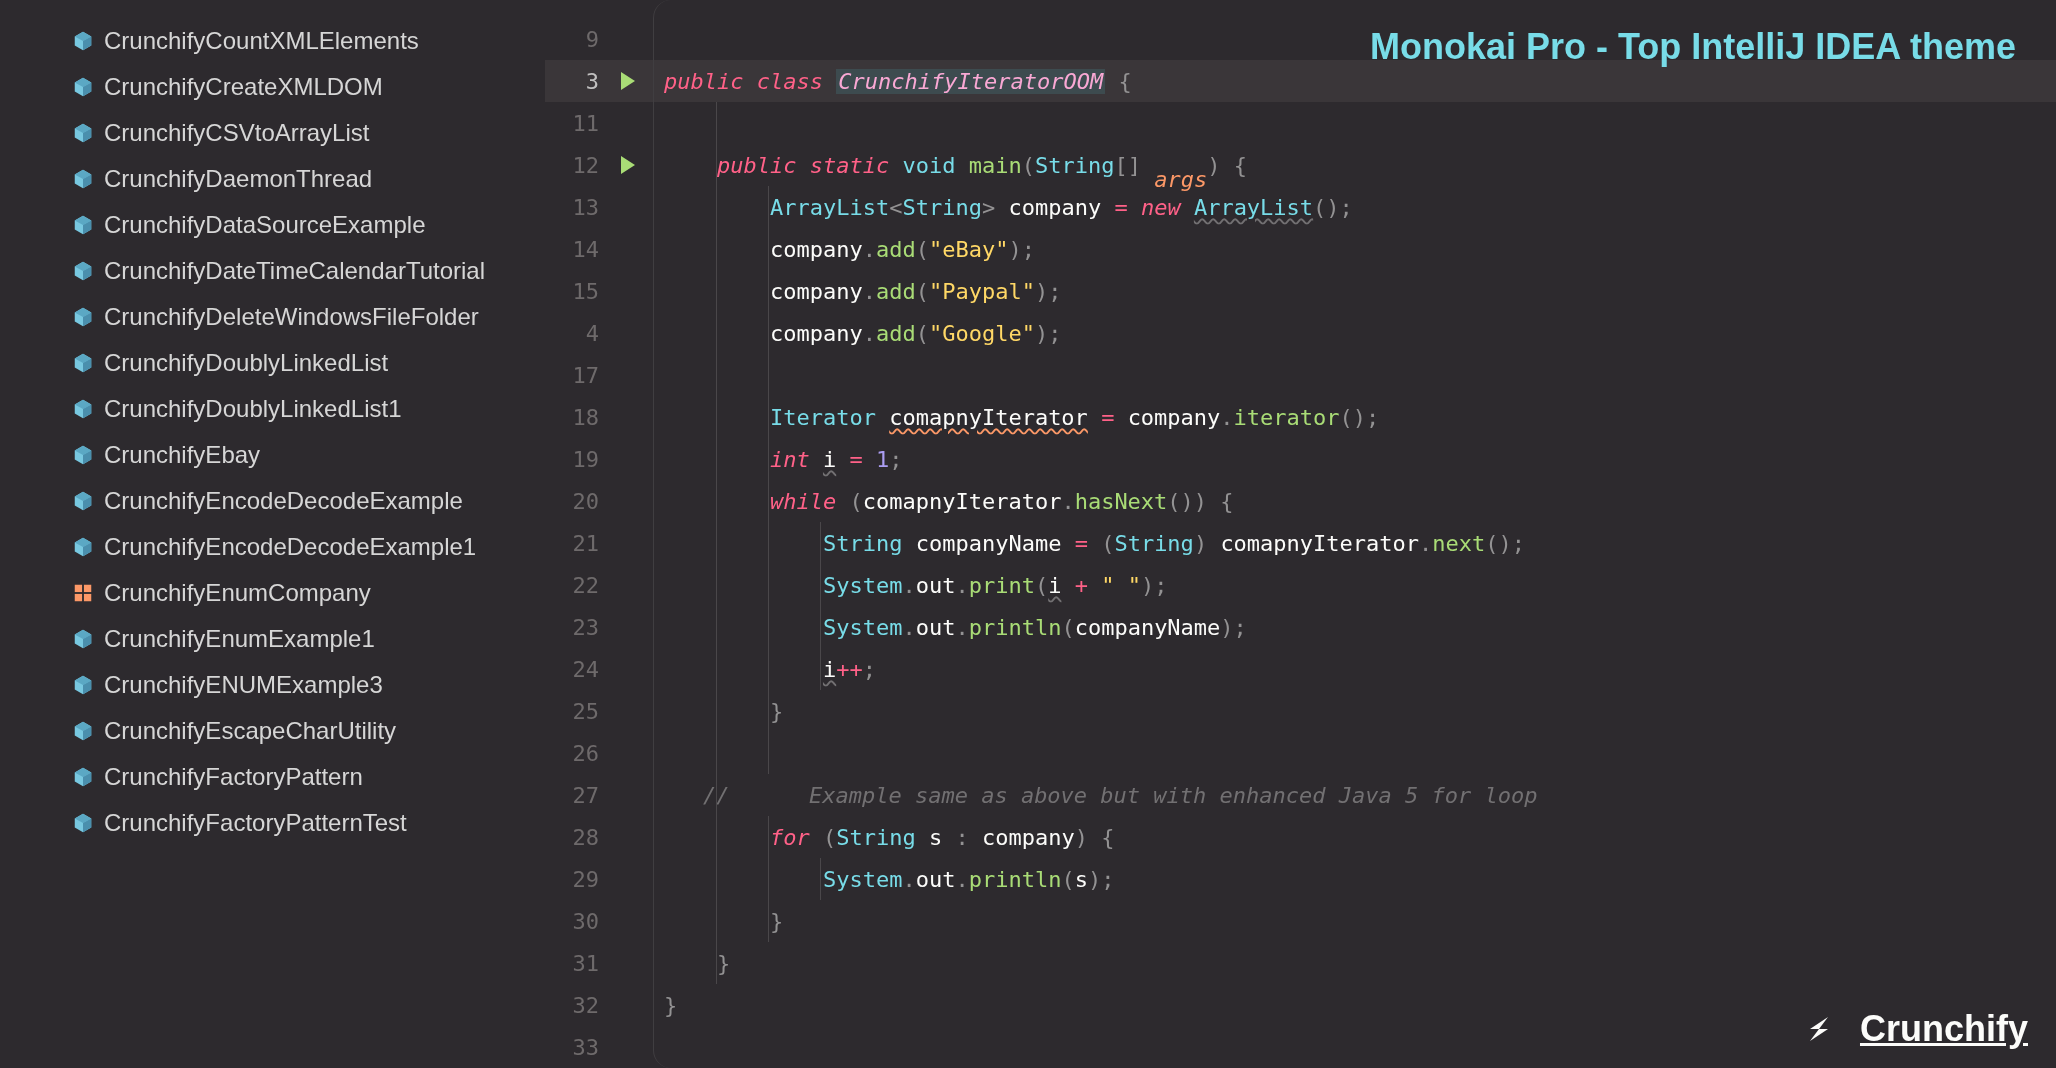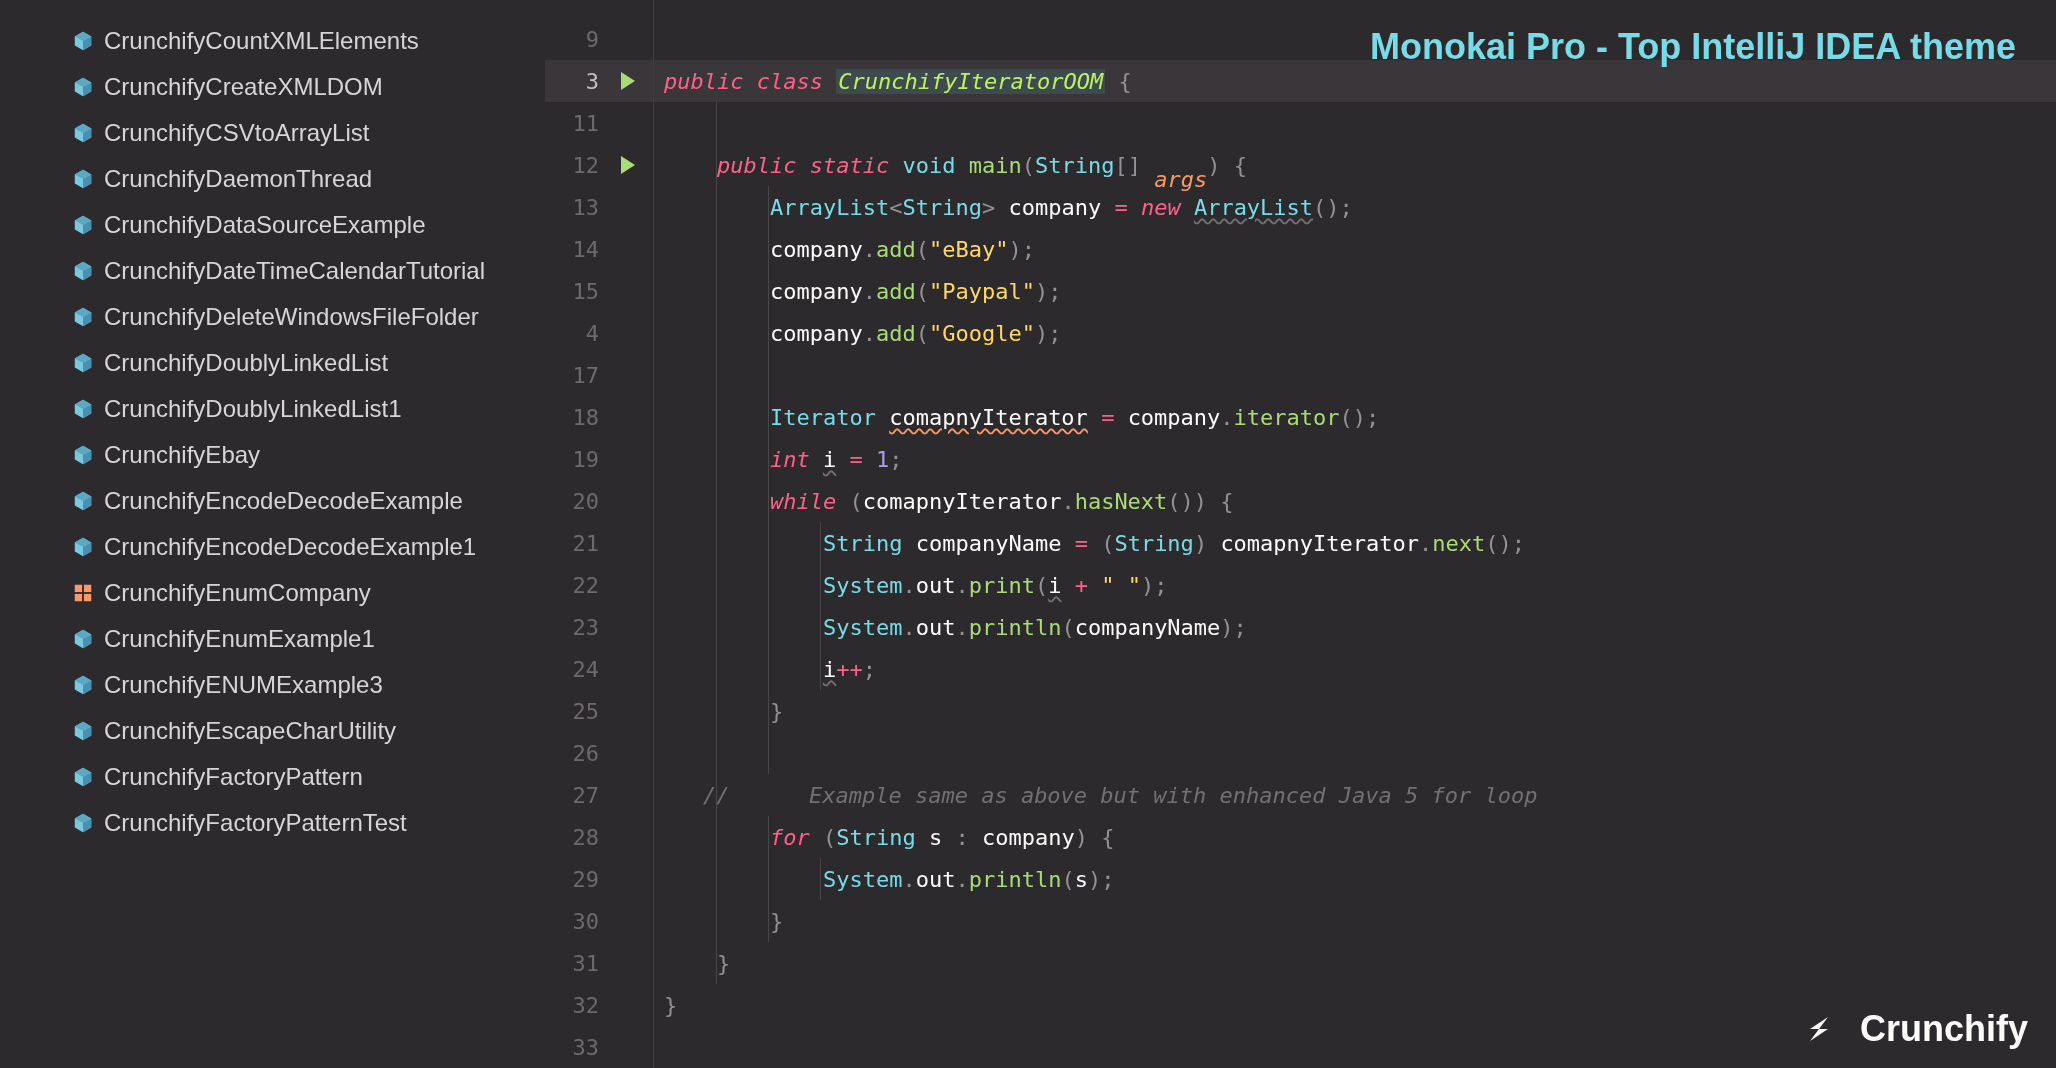--- a/index.html
+++ b/index.html
@@ -72,41 +72,42 @@
     width: 0; height: 0;
     border-top: 9px solid transparent;
     border-bottom: 9px solid transparent;
     border-left: 14px solid #a9dc76;
   }
   .code-area {
     flex: 1;
     padding-top: 18px;
     position: relative;
     border-left: 1px solid #403e41;
+    border-radius: 18px;
   }
   .code-row {
     height: 42px;
     display: flex;
     align-items: center;
     font-size: 22px;
     font-family: 'Menlo', 'Consolas', monospace;
     white-space: pre;
     padding-left: 10px;
     position: relative;
   }
   .code-row.active { background: #3a3639; }
   .indent-guide {
     position: absolute;
     top: 0; bottom: 0;
     width: 1px;
     background: #4a474a;
   }
   .kw { color: #ff6188; font-style: italic; }
   .type { color: #78dce8; }
-  .clsname { color: #bef264; font-style: italic; }
+  .clsname { color: #f9a8d4; font-style: italic; }
   .method { color: #a9dc76; }
   .str { color: #ffd866; }
   .param { color: #fc9867; font-style: italic; margin-top: 28px; }
   .id { color: #fcfcfa; }
   .op { color: #ff6188; }
   .punct { color: #939293; }
   .comment { color: #727072; font-style: italic; margin-left: 39px; }
   .num { color: #ab9df2; }
   .underline-wavy { text-decoration: wavy underline #727072; text-decoration-thickness: 2px; text-underline-offset: 3px; }
   .underline-wavy-orange { text-decoration: wavy underline #fc9867; text-decoration-thickness: 2px; text-underline-offset: 3px; }
@@ -128,20 +129,21 @@
     display: flex;
     align-items: center;
     z-index: 10;
   }
   .logo-text {
     color: #fcfcfa;
     font-family: -apple-system, BlinkMacSystemFont, 'Segoe UI', sans-serif;
     font-size: 36px;
     font-weight: 700;
     margin-left: 22px;
+    text-decoration: underline;
   }
 </style>
 </head>
 <body>
 
 <div class="sidebar" id="sidebar">
     <div class="file-item">
       <span class="file-icon">
         <svg viewBox="0 0 24 24">
           <path fill="#78c8e0" d="M12 2 L21 7 L21 17 L12 22 L3 17 L3 7 Z"></path>

